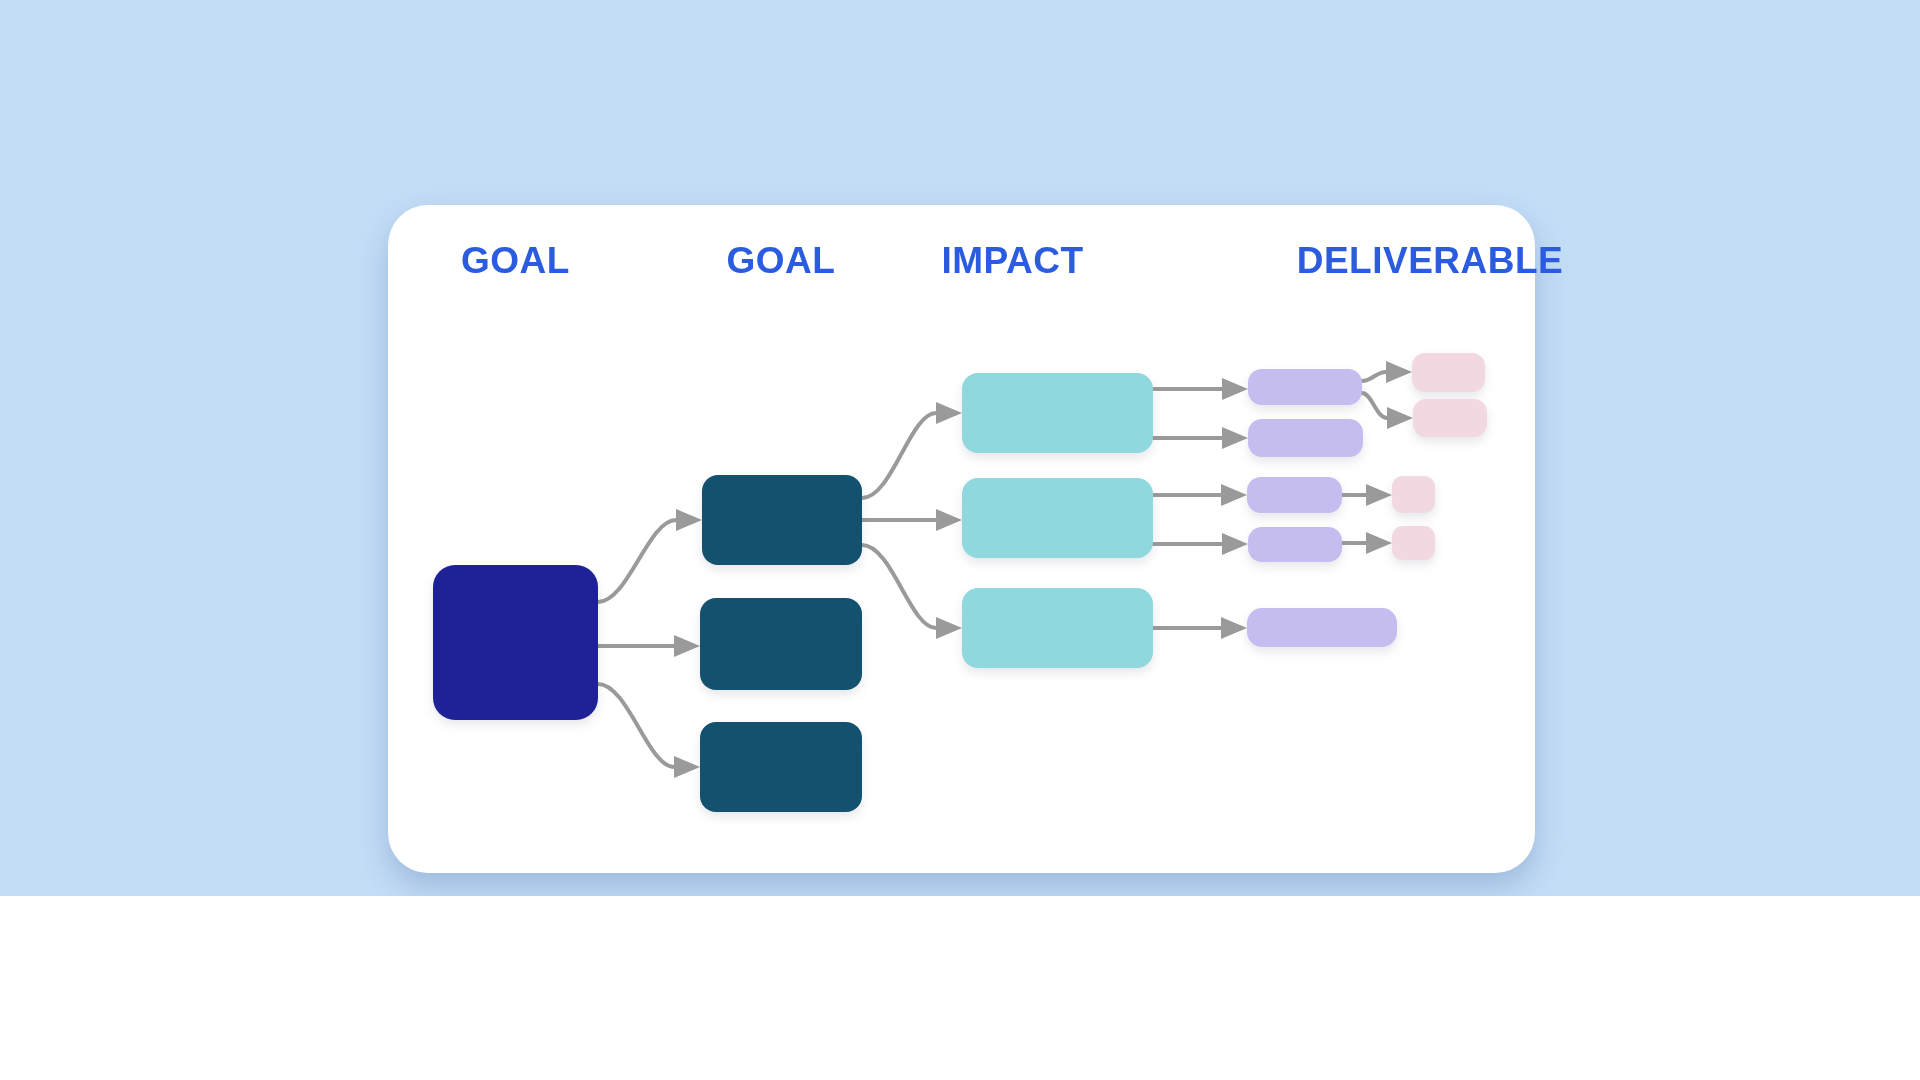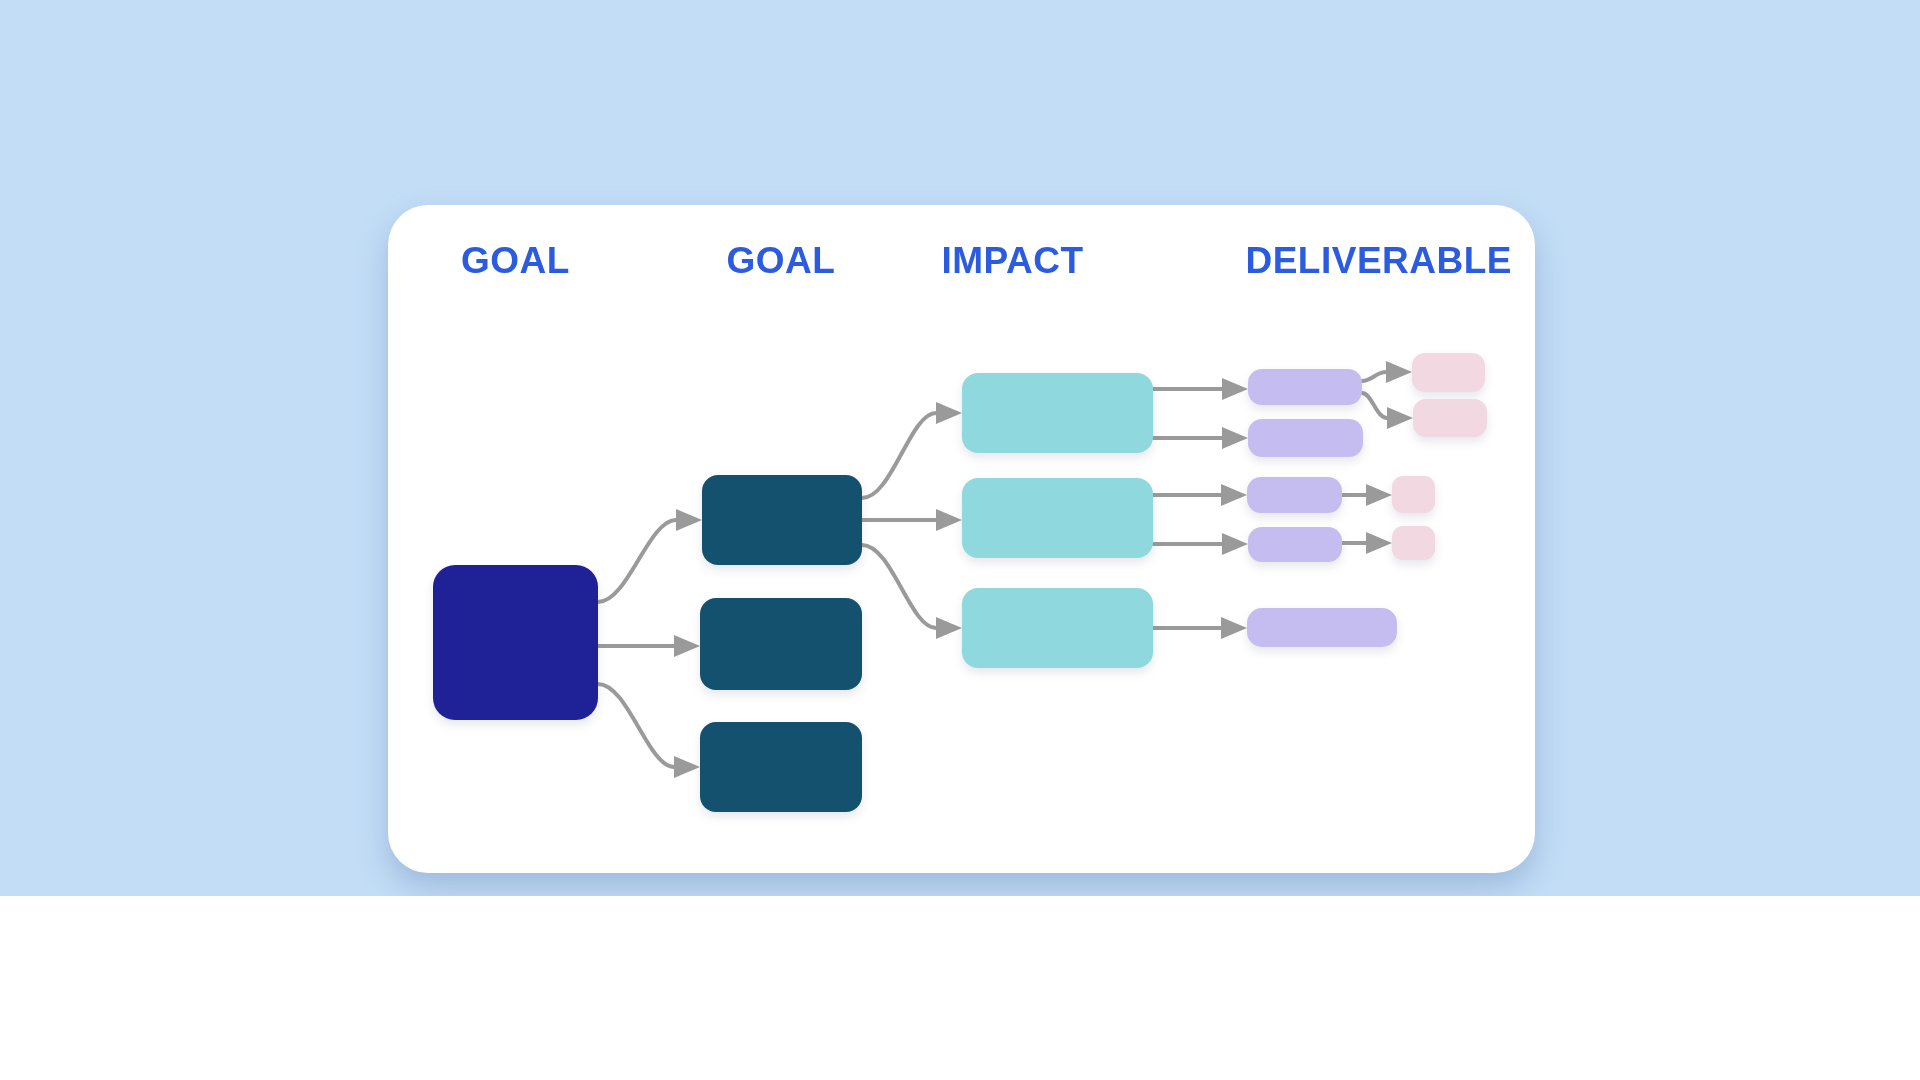--- a/index.html
+++ b/index.html
@@ -33,21 +33,21 @@
     font-size: 37px;
     font-weight: bold;
     letter-spacing: 0.5px;
     color: var(--color-header, #2b5ce0);
     white-space: nowrap;
     user-select: none;
   }
   #header-goal        { left: 433px;  width: 165px; }
   #header-actor       { left: 700px;  width: 162px; }
   #header-impact      { left: 917px;  width: 191px; }
-  #header-deliverable { left: 1212px; width: 300px; text-align: right; }
+  #header-deliverable { left: 1280px; width: 300px; }
 
   .node {
     position: absolute;
     box-shadow: 0 5px 10px rgba(120, 130, 150, 0.18);
   }
   .node-goal        { background: var(--color-goal, #1e2296); }
   .node-actor       { background: var(--color-actor, #14516f); }
   .node-impact      { background: var(--color-impact, #8fd8de); }
   .node-deliverable { background: var(--color-deliverable, #c5bdf0); }
   .node-sub         { background: var(--color-subdeliverable, #f2d8e0); }

